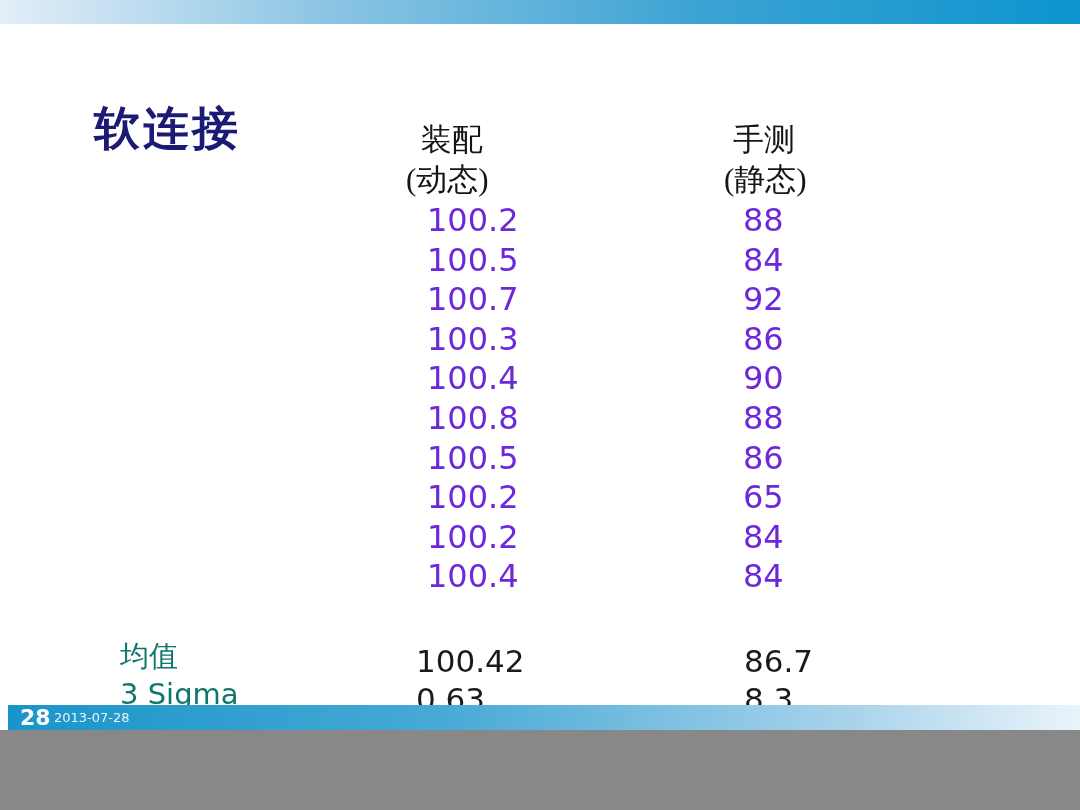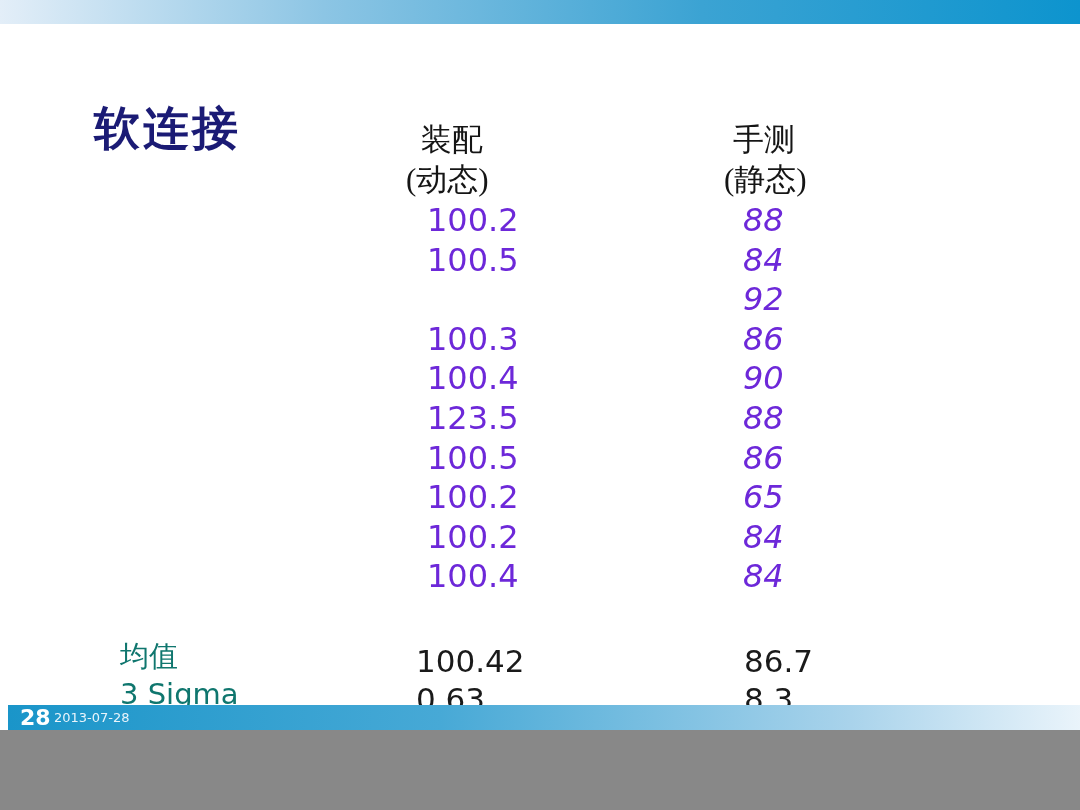--- a/index.html
+++ b/index.html
@@ -56,21 +56,21 @@
     position: absolute;
     top: 201px;
     left: 0;
     width: 100%;
     font-size: 32px;
     color: #6d28d9;
   }
   .row { position: relative; height: 39.6px; }
   .cell { position: absolute; top: 0; white-space: nowrap; line-height: 39.6px; }
   .cell.c1 { left: 427px; }
-  .cell.c2 { left: 743px; font-style: italic; }
+  .cell.c2 { left: 743px; }
 
   
   .stats {
     position: absolute;
     top: 637px;
     left: 0;
     width: 100%;
   }
   .stat-row { position: relative; height: 38px; }
   .stat-label {
@@ -137,32 +137,33 @@
   <div class="data-rows">
     <div class="row">
       <span class="cell c1">100.2</span>
       <span class="cell c2">88</span>
     </div>
     <div class="row">
       <span class="cell c1">100.5</span>
       <span class="cell c2">84</span>
     </div>
     <div class="row">
+      <span class="cell c1">100.7</span>
       <span class="cell c2">92</span>
     </div>
     <div class="row">
       <span class="cell c1">100.3</span>
       <span class="cell c2">86</span>
     </div>
     <div class="row">
       <span class="cell c1">100.4</span>
       <span class="cell c2">90</span>
     </div>
     <div class="row">
-      <span class="cell c1">123.5</span>
+      <span class="cell c1">100.8</span>
       <span class="cell c2">88</span>
     </div>
     <div class="row">
       <span class="cell c1">100.5</span>
       <span class="cell c2">86</span>
     </div>
     <div class="row">
       <span class="cell c1">100.2</span>
       <span class="cell c2">65</span>
     </div>

